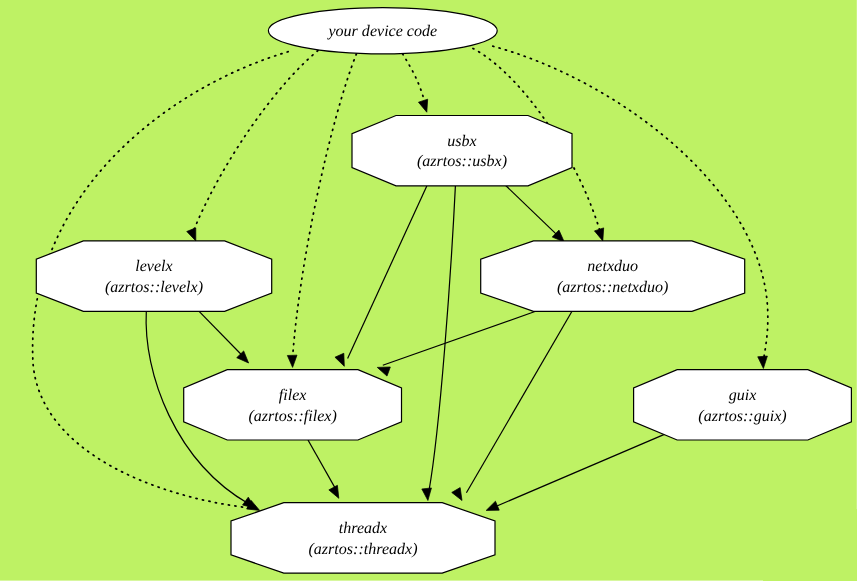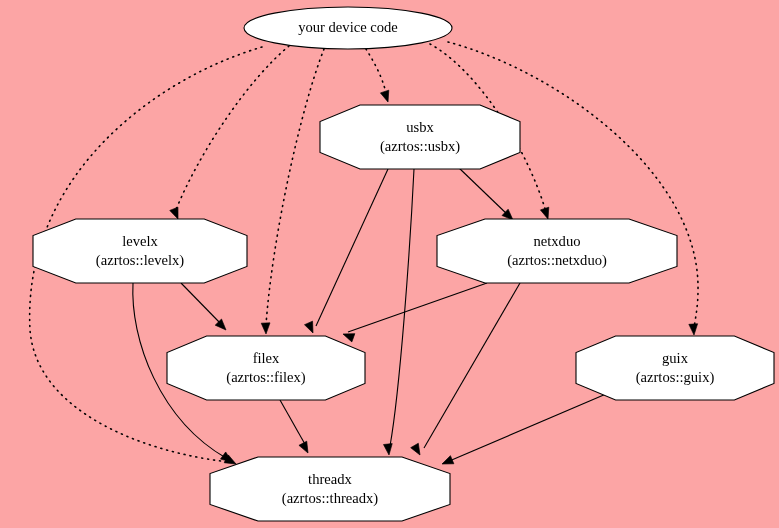--- a/index.html
+++ b/index.html
@@ -8,22 +8,23 @@
     padding: 0;
     background: #ffffff;
   }
   body {
     font-family: "Liberation Serif", "DejaVu Serif", serif;
   }
   #graph-canvas {
     position: relative;
     width: 779px;
     height: 528px;
-    background: #fca5a5;
+    background: #bef264;
     overflow: hidden;
+    font-style: italic;
   }
   #graph-svg {
     position: absolute;
     top: 0;
     left: 0;
     width: 779px;
     height: 528px;
   }
   .node-shape {
     fill: #ffffff;

